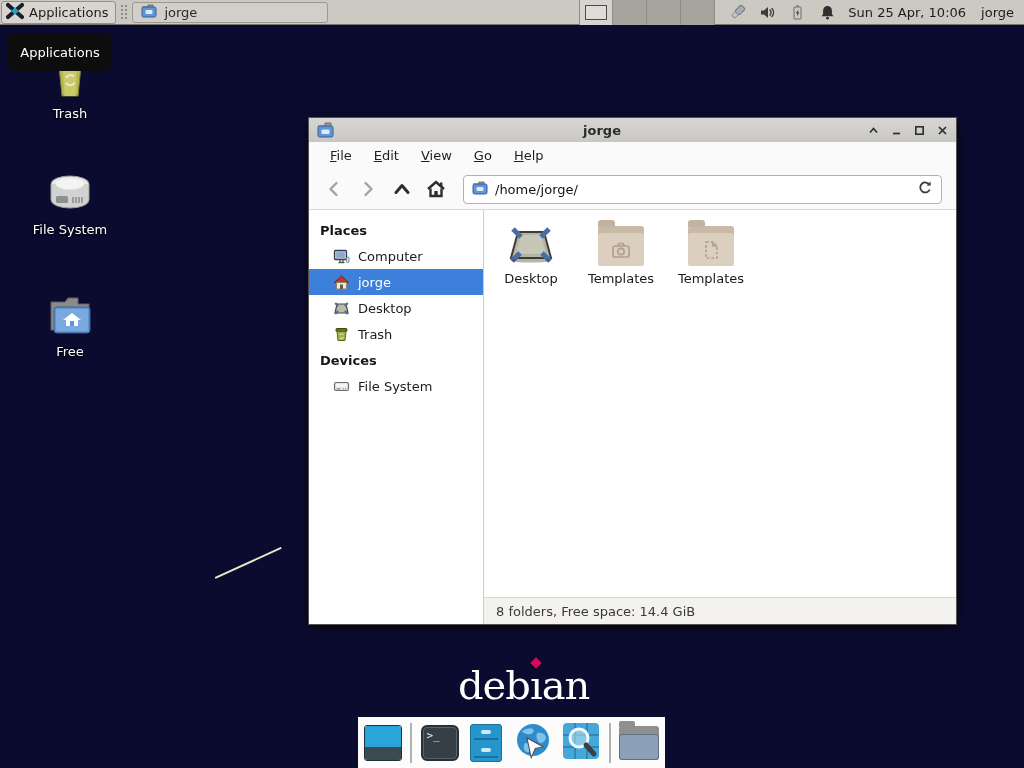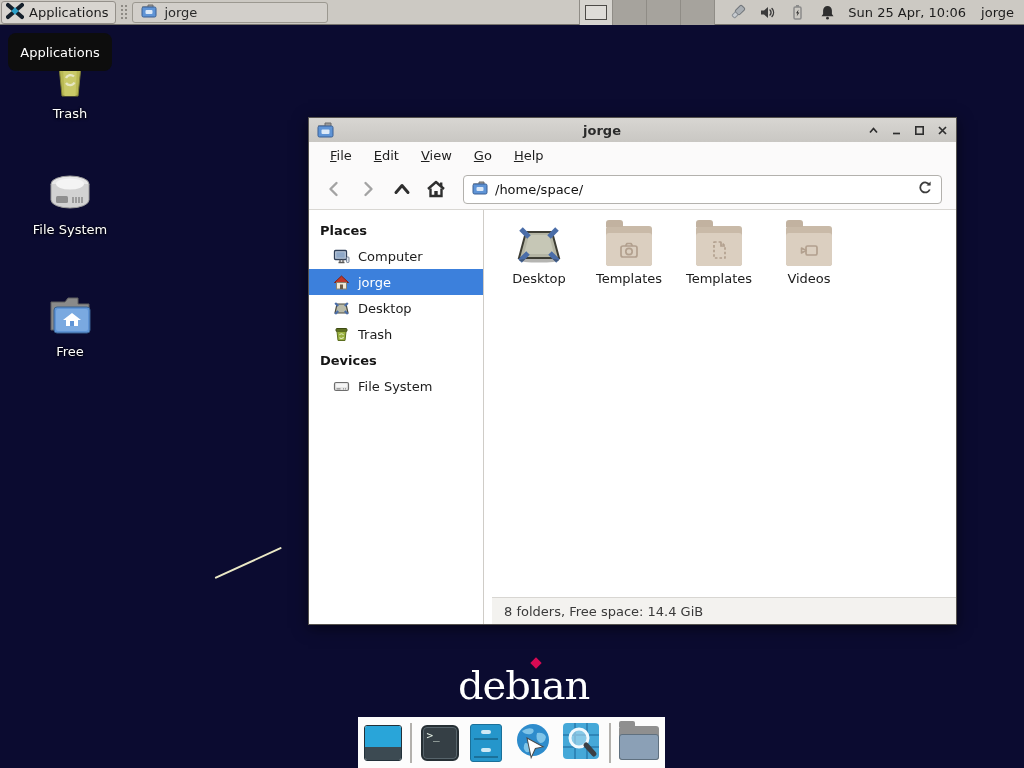--- a/index.html
+++ b/index.html
@@ -143,21 +143,21 @@
     display:flex; align-items:center; padding:0 14px 0 10px; gap:4px; flex:0 0 auto;
   }
   .nav-btn { width:30px; height:28px; display:flex; align-items:center; justify-content:center; }
   .path-entry {
     flex:1; height:29px; margin-left:8px; background:#fff;
     border:1px solid #b3b1ad; border-radius:4px;
     display:flex; align-items:center; padding:0 8px; gap:7px;
   }
   .path-entry .path-text { flex:1; font-size:13px; color:#111; }
 
-  .content-row { flex:1; display:flex; min-height:0;gap:8px; }
+  .content-row { flex:1; display:flex; min-height:0; }
   .sidebar {
     width:175px; background:#fff; border-right:1px solid #cfccc7; padding-top:7px; flex:0 0 auto;
   }
   .side-header { height:26px; display:flex; align-items:center; padding-left:11px; font-weight:bold; color:#161616; }
   .side-item { height:26px; display:flex; align-items:center; gap:8px; padding-left:24px; color:#1c1c1c; }
   .side-item.selected { background:#3c80dc; color:#fff; }
   .side-item .sicon { width:17px; height:17px; display:flex; }
 
   .right-col { flex:1; display:flex; flex-direction:column; min-width:0; }
   .files-area { flex:1; padding:10px 0 0 2px; }
@@ -367,21 +367,21 @@
       </svg>
     </span>
     <div class="path-entry">
       <span>
         <svg width="16" height="14" viewBox="0 0 16 14">
           <path d="M1 3 h6 v-2 h5 v2" fill="#9a9a9a" stroke="#6d6d6d"></path>
           <rect x="1" y="3" width="14" height="10" rx="1.5" fill="#5f94d6" stroke="#3a5f93"></rect>
           <rect x="4.5" y="6" width="7" height="4" rx="1" fill="#dce9f8"></rect>
         </svg>
       </span>
-      <span class="path-text">/home/space/</span>
+      <span class="path-text">/home/jorge/</span>
       <span>
         <svg width="16" height="16" viewBox="0 0 16 16">
           <path d="M12.8 9.5 A5 5 0 1 1 12.6 5" fill="none" stroke="#3c3c3c" stroke-width="1.8"></path>
           <path d="M13.6 1.5 V5.6 H9.5 z" fill="#3c3c3c"></path>
         </svg>
       </span>
     </div>
   </div>
 
   <div class="content-row">
@@ -487,32 +487,20 @@
               <span class="front">
                 <svg width="22" height="22" viewBox="0 0 22 22">
                   <path d="M6 3 h7 l4 4 v12 H6 z" fill="none" stroke="#b2a08e" stroke-width="1.7" stroke-dasharray="2.6 2" stroke-linejoin="round"></path>
                   <path d="M13 3 v4 h4" fill="none" stroke="#b2a08e" stroke-width="1.7"></path>
                 </svg>
               </span>
             </div>
             <div class="label">Templates</div>
           </div>
 
-          <div class="file-cell">
-            <div class="ficon">
-              <span class="back"></span>
-              <span class="front">
-                <svg width="22" height="22" viewBox="0 0 22 22">
-                  <rect x="8" y="7" width="11" height="9" rx="1.5" fill="none" stroke="#b2a08e" stroke-width="1.7"></rect>
-                  <path d="M3.5 9 L8 11.5 L3.5 14 z" fill="none" stroke="#b2a08e" stroke-width="1.6" stroke-linejoin="round"></path>
-                </svg>
-              </span>
-            </div>
-            <div class="label">Videos</div>
-          </div>
 
         </div>
       </div>
       <div class="statusbar">
         <span>8 folders, Free space: 14.4 GiB</span>
       </div>
     </div>
   </div>
 </div>
 

